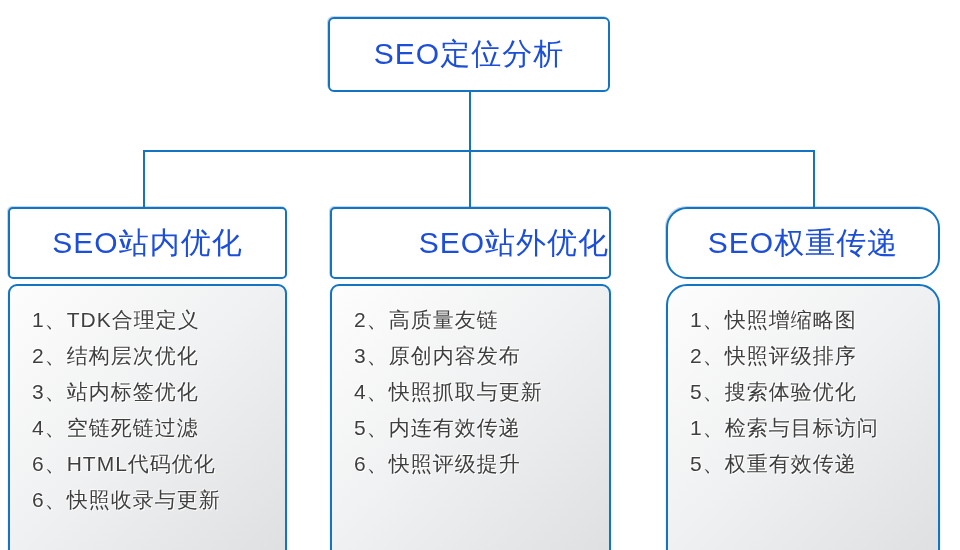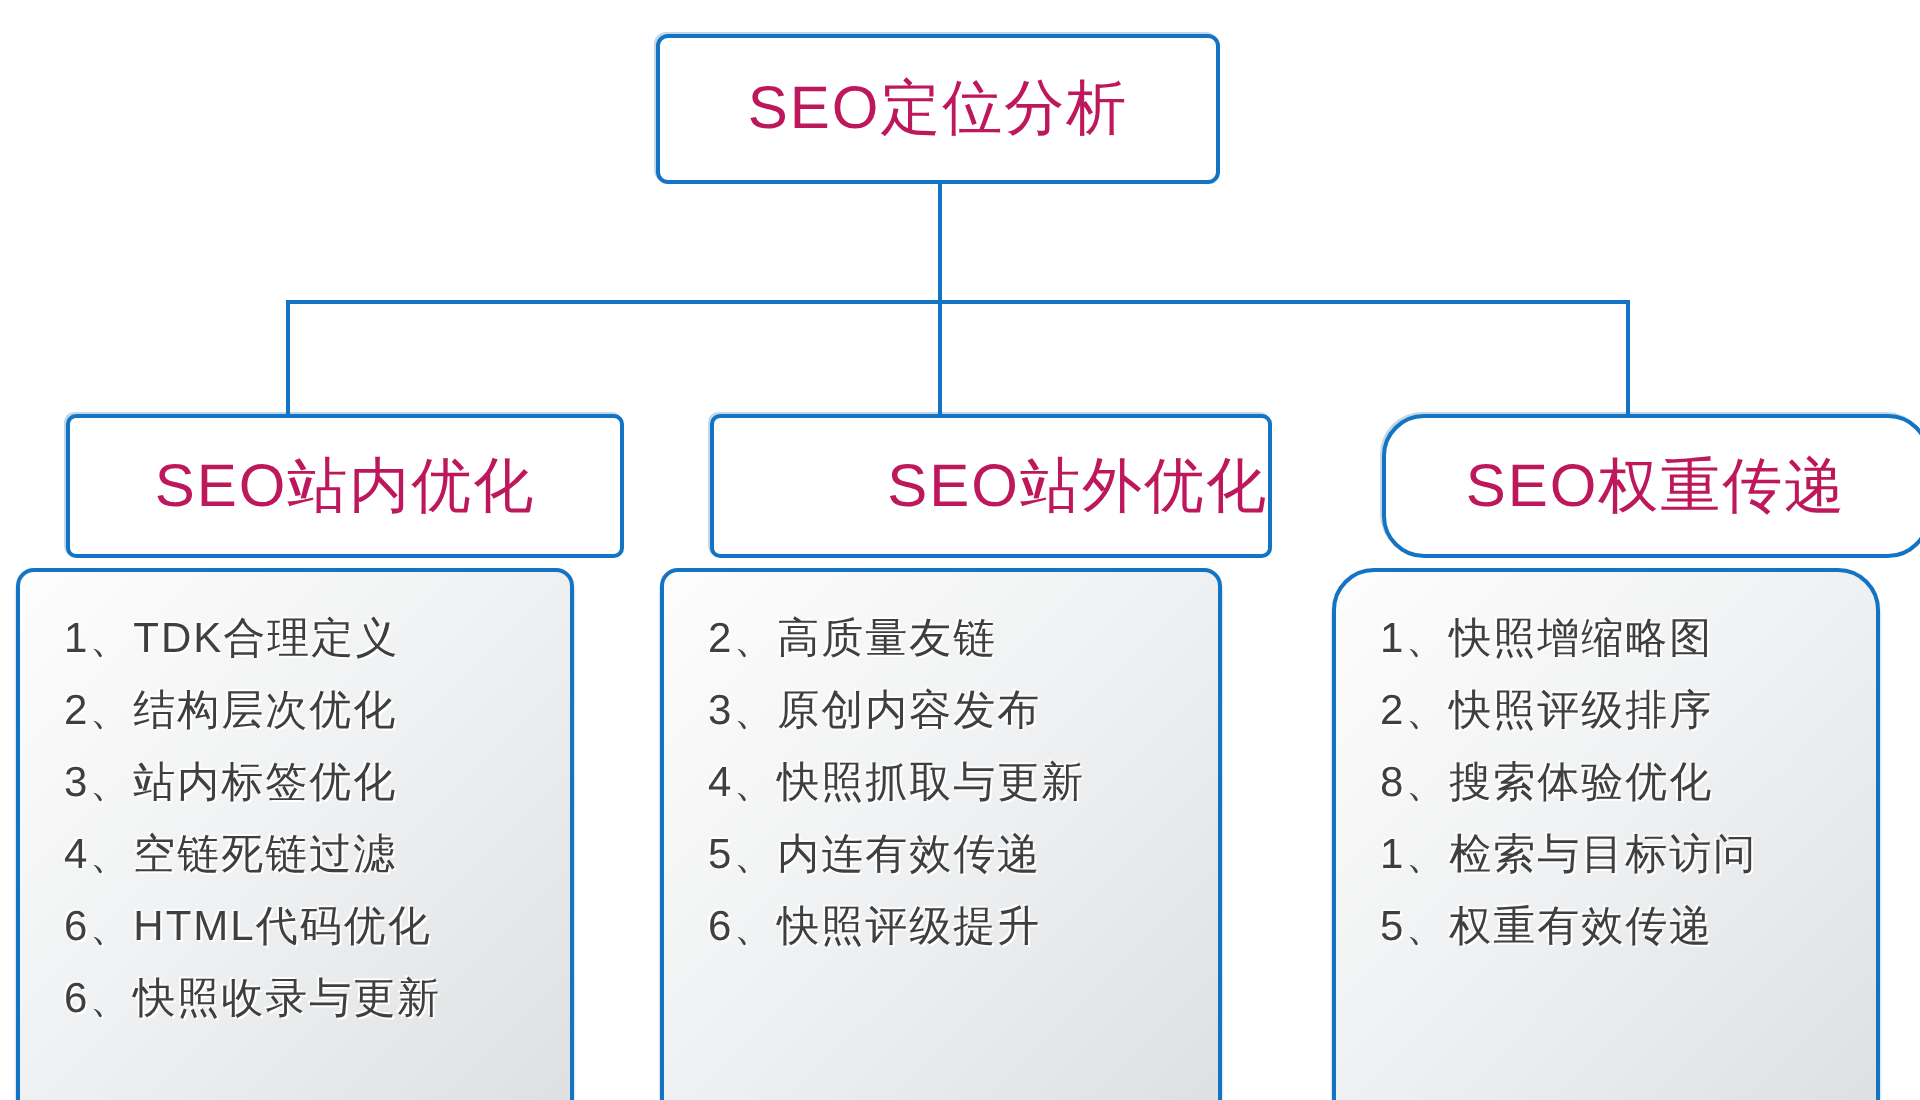--- a/index.html
+++ b/index.html
@@ -21,27 +21,27 @@
     box-sizing: border-box;
     background: #ffffff;
     border: 2px solid #1474c4;
     border-radius: 6px;
     display: flex;
     align-items: center;
     justify-content: center;
     box-shadow: -1px -1px 0 rgba(13, 99, 168, 0.25);
   }
   .node-box .node-label {
-    color: #be185d;
+    color: #1d4ed8;
     font-size: 30px;
     letter-spacing: 1px;
     white-space: nowrap;
   }
   .root-box { left: 328px; top: 17px; width: 282px; height: 75px; }
-  .head-box { top: 207px; height: 72px; border-radius: 5px; margin-left: 25px; }
+  .head-box { top: 207px; height: 72px; border-radius: 5px; }
 
   .list-box {
     position: absolute;
     top: 284px;
     height: 298px;
     box-sizing: border-box;
     border: 2px solid #1474c4;
     border-radius: 9px;
     background: linear-gradient(135deg, #fdfdfd 0%, #f0f1f2 45%, #dddee0 100%);
     box-shadow: 0 2px 1px rgba(13, 99, 168, 0.55);
@@ -111,18 +111,18 @@
     <div class="list-item">5、内连有效传递</div>
     <div class="list-item">6、快照评级提升</div>
   </div>
 
   <div class="node-box head-box col3">
     <span class="node-label">SEO权重传递</span>
   </div>
   <div class="list-box col3">
     <div class="list-item">1、快照增缩略图</div>
     <div class="list-item">2、快照评级排序</div>
-    <div class="list-item">8、搜索体验优化</div>
+    <div class="list-item">5、搜索体验优化</div>
     <div class="list-item">1、检索与目标访问</div>
     <div class="list-item">5、权重有效传递</div>
   </div>
 
 </div>
 
 </body></html>

